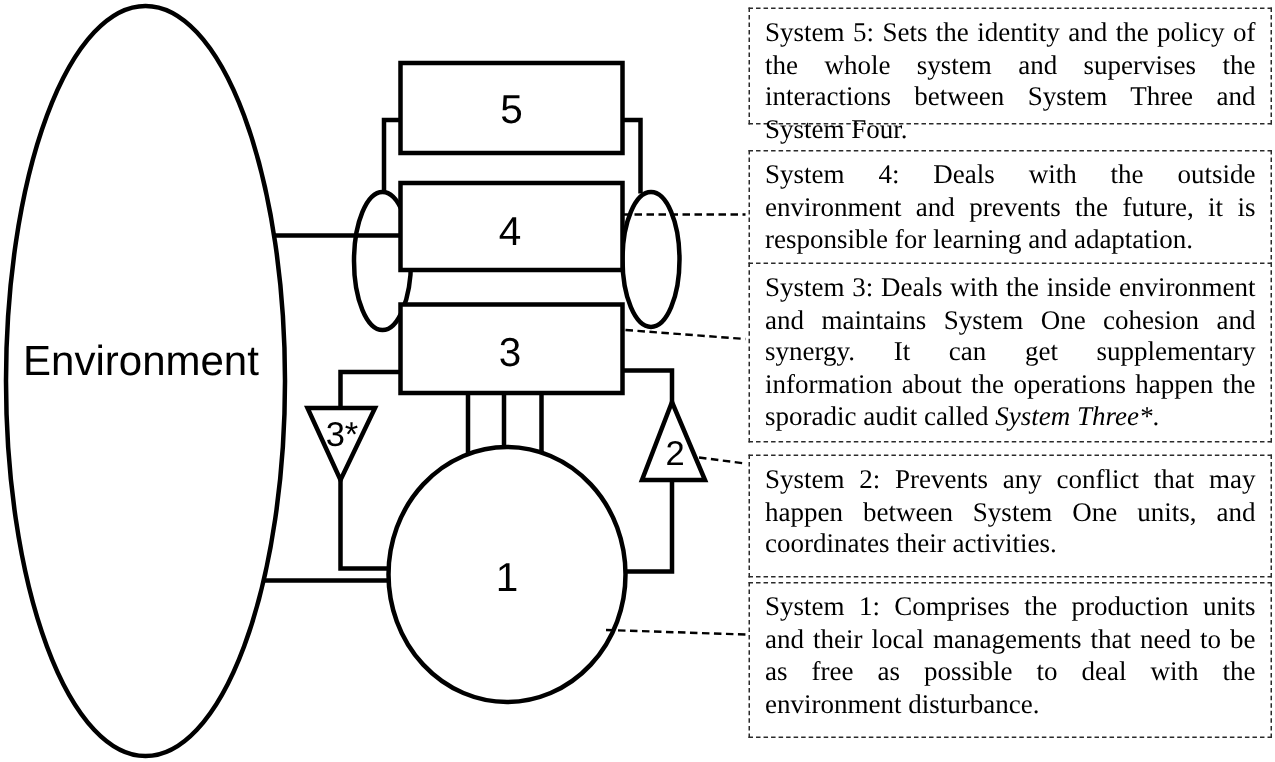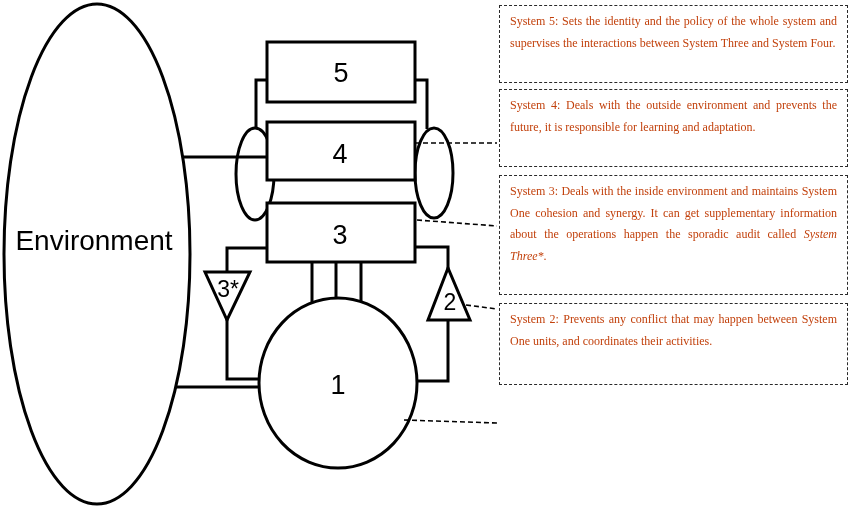--- a/index.html
+++ b/index.html
@@ -56,23 +56,23 @@
   }
   .desc-box {
     position: absolute;
     left: 499px;
     width: 349px;
     box-sizing: border-box;
     border: 1.5px dashed #2a2a2a;
     background: #ffffff;
     padding: 5px 10px 4px 10px;
     font-family: "Liberation Serif", serif;
-    font-size: 12px;
+    font-size: 18px;
     line-height: 21.5px;
-    color: #c2410c;
+    color: #000000;
     text-align: justify;
   }
   .desc-box em {
     font-style: italic;
   }
 </style>
 </head>
 <body>
 
 <div id="stage">
@@ -116,26 +116,29 @@
     <text class="node-label" x="340" y="244">3</text>
     <text class="node-label" x="338" y="394">1</text>
     <text class="small-label" x="228" y="297">3*</text>
     <text class="small-label" x="450" y="310">2</text>
   </svg>
 
   <div class="desc-box" style="top: 5px; height: 78px;">
     <span>System 5: Sets the identity and the policy of the whole system and supervises the interactions between System Three and System Four.</span>
   </div>
 
-  <div class="desc-box" style="top: 89px; height: 78px;">
+  <div class="desc-box" style="top: 100px; height: 78px;">
     <span>System 4: Deals with the outside environment and prevents the future, it is responsible for learning and adaptation.</span>
   </div>
 
   <div class="desc-box" style="top: 175px; height: 120px;">
     <span>System 3: Deals with the inside environment and maintains System One cohesion and synergy. It can get supplementary information about the operations happen the sporadic audit called </span><em>System Three*</em><span>.</span>
   </div>
 
   <div class="desc-box" style="top: 303px; height: 82px;">
     <span>System 2: Prevents any conflict that may happen between System One units, and coordinates their activities.</span>
   </div>
 
+  <div class="desc-box" style="top: 388px; height: 104px;">
+    <span>System 1: Comprises the production units and their local managements that need to be as free as possible to deal with the environment disturbance.</span>
+  </div>
 
 </div>
 
 </body></html>

